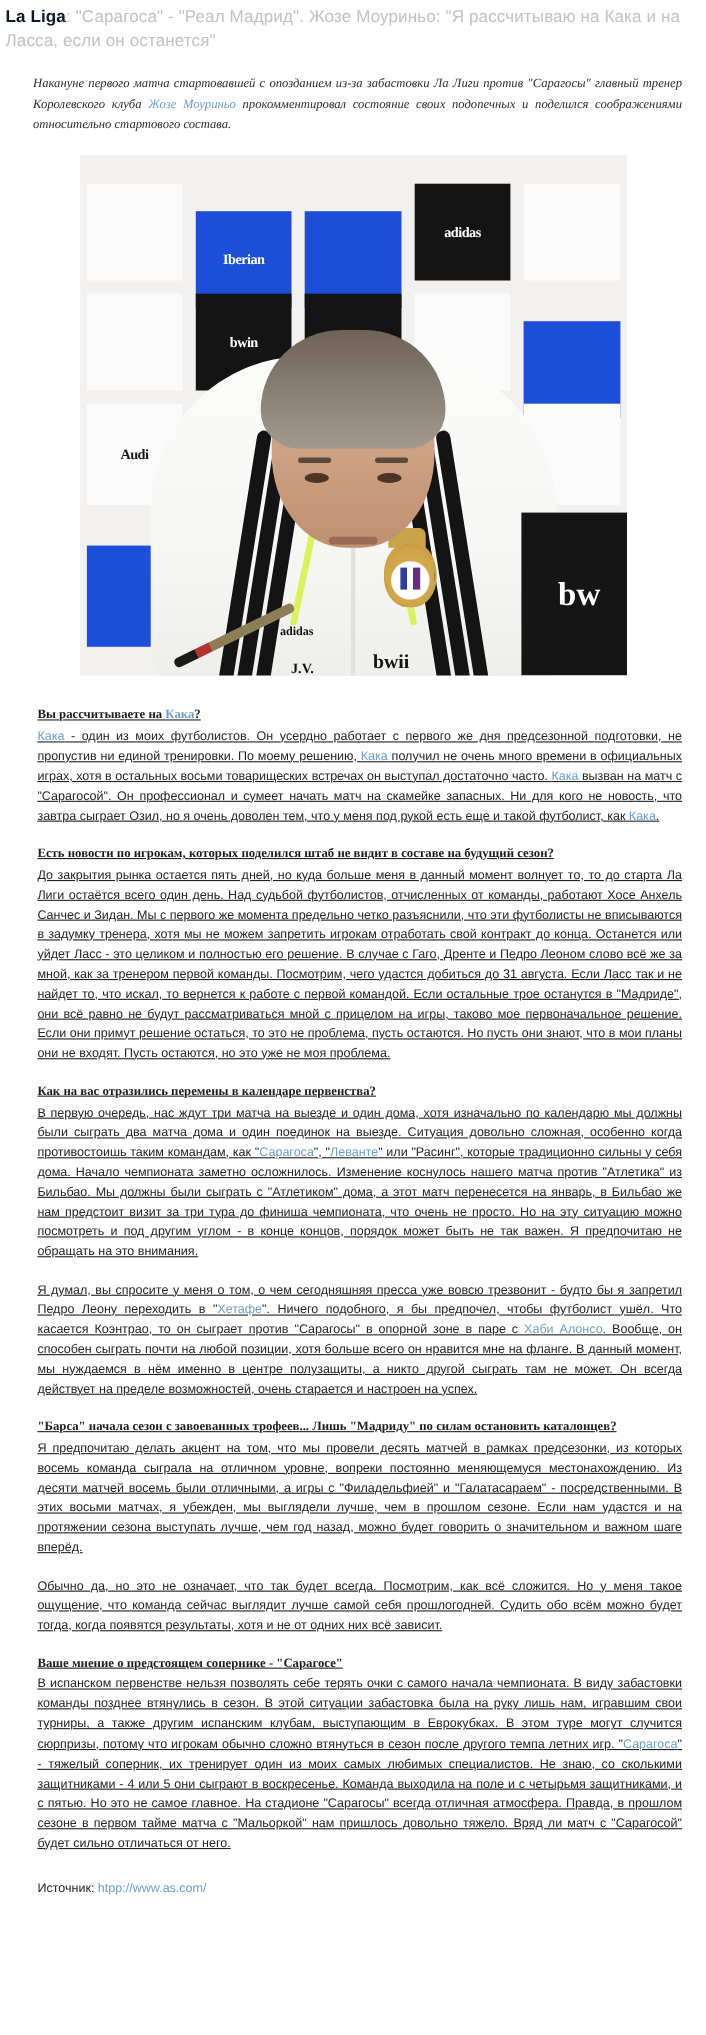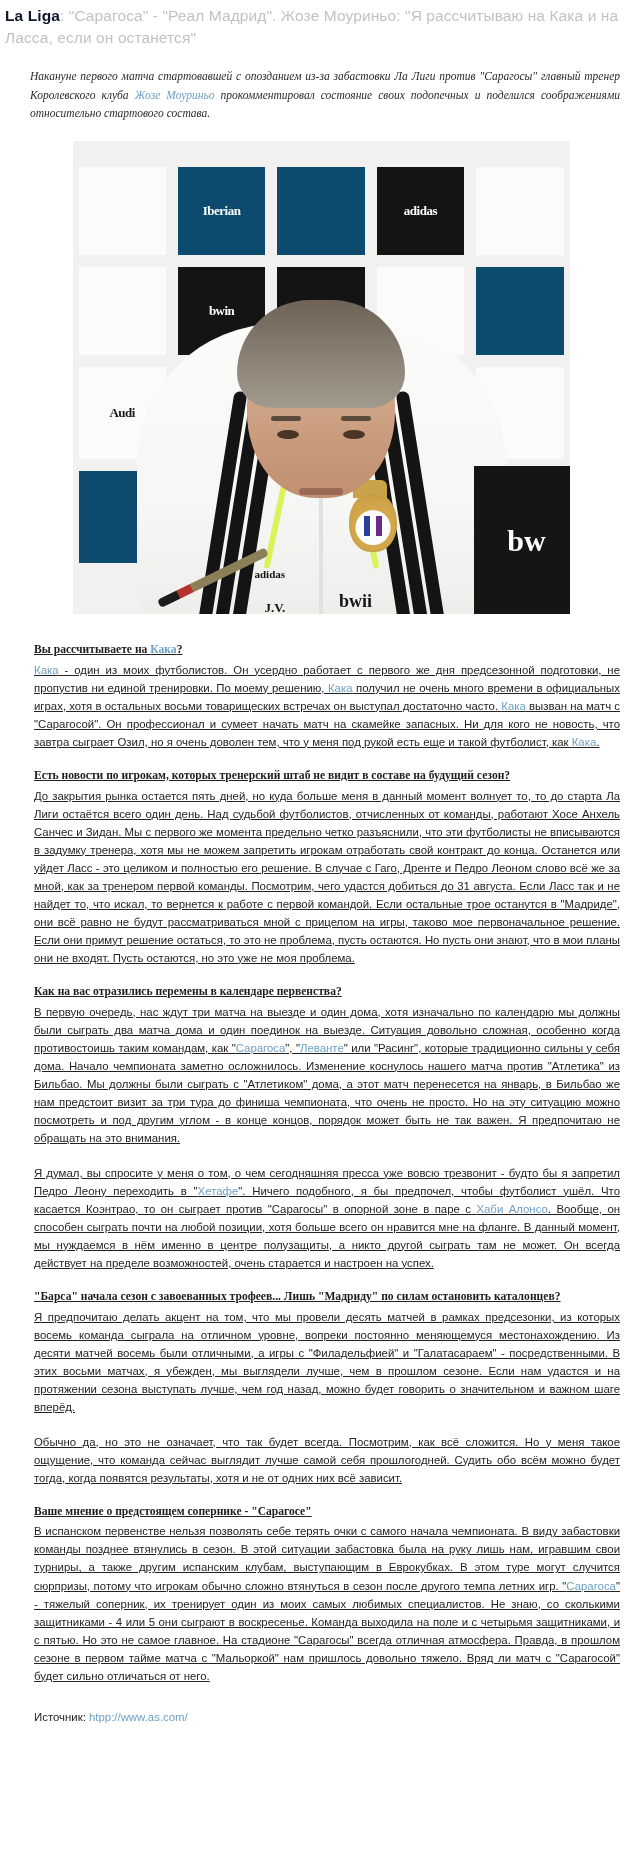--- a/index.html
+++ b/index.html
@@ -63,21 +63,21 @@
     width: 497px;
     height: 473px;
     position: relative;
     overflow: hidden;
     background: #efeeec;
   }
   
   .backdrop { position: absolute; inset: 0; background: #f2f1ef; }
   .bd-row { position: absolute; left: 0; right: 0; display: flex; gap: 12px; padding: 0 6px; }
   .bd-cell { flex: 1 1 0; height: 100%; }
-  .logo-red { background: #0c4a6e; }
+  .logo-red { background: #1d4ed8; margin-top: 25px; }
   .logo-dark { background: #141414; }
   .logo-white { background: #fbfbfb; }
   .logo-label {
     color: #fff; font-weight: bold; font-size: 13px;
     display: flex; align-items: center; justify-content: center; height: 100%;
     font-family: "Liberation Serif", serif; letter-spacing: -0.5px;
   }
   .logo-label.dark-txt { color: #1a1a1a; }
 
   .r1 { top: 26px; height: 88px; }
@@ -302,21 +302,21 @@
     </div>
   </div>
 
   <div class="content">
     <div id="qa-list">
         <div class="qa">
           <div class="q"><span>Вы рассчитываете на </span><span class="q-link">Кака</span><span>?</span></div>
           <div class="a"><span class="ln">Кака</span><span> - один из моих футболистов. Он усердно работает с первого же дня предсезонной подготовки, не пропустив ни единой тренировки. По моему решению, </span><span class="ln">Кака</span><span> получил не очень много времени в официальных играх, хотя в остальных восьми товарищеских встречах он выступал достаточно часто. </span><span class="ln">Кака</span><span> вызван на матч с "Сарагосой". Он профессионал и сумеет начать матч на скамейке запасных. Ни для кого не новость, что завтра сыграет Озил, но я очень доволен тем, что у меня под рукой есть еще и такой футболист, как </span><span class="ln">Кака</span><span>.</span></div>
         </div>
         <div class="qa">
-          <div class="q"><span>Есть новости по игрокам, которых тренерский штаб не видит в составе на будущий сезон?</span></div>
+          <div class="q"><span>Есть новости по игрокам, которых поделился штаб не видит в составе на будущий сезон?</span></div>
           <div class="a"><span>До закрытия рынка остается пять дней, но куда больше меня в данный момент волнует то, то до старта Ла Лиги остаётся всего один день. Над судьбой футболистов, отчисленных от команды, работают Хосе Анхель Санчес и Зидан. Мы с первого же момента предельно четко разъяснили, что эти футболисты не вписываются в задумку тренера, хотя мы не можем запретить игрокам отработать свой контракт до конца. Останется или уйдет Ласс - это целиком и полностью его решение. В случае с Гаго, Дренте и Педро Леоном слово всё же за мной, как за тренером первой команды. Посмотрим, чего удастся добиться до 31 августа. Если Ласс так и не найдет то, что искал, то вернется к работе с первой командой. Если остальные трое останутся в "Мадриде", они всё равно не будут рассматриваться мной с прицелом на игры, таково мое первоначальное  решение. Если они примут решение остаться, то это не проблема, пусть остаются. Но пусть они знают, что в мои планы они не входят. Пусть остаются, но это уже не моя проблема.</span></div>
         </div>
         <div class="qa">
           <div class="q"><span>Как на вас отразились перемены в календаре первенства?</span></div>
           <div class="a"><span>В первую очередь, нас ждут три матча на выезде и один дома, хотя изначально по календарю мы должны были сыграть два матча дома и один поединок на выезде. Ситуация довольно сложная, особенно когда противостоишь таким командам, как "</span><span class="ln">Сарагоса</span><span>", "</span><span class="ln">Леванте</span><span>" или "Расинг", которые традиционно сильны у себя дома. Начало чемпионата заметно осложнилось. Изменение коснулось нашего матча против "Атлетика" из Бильбао. Мы должны были сыграть с "Атлетиком" дома, а этот матч перенесется на январь, в Бильбао же нам предстоит визит за три тура до финиша чемпионата, что очень не просто. Но на эту ситуацию можно посмотреть и под другим углом - в конце концов, порядок может быть не так важен. Я предпочитаю не обращать на это внимания.</span></div>
         </div>
         <div class="qa">
           <div class="a"><span>Я думал, вы спросите у меня о том, о чем сегодняшняя пресса уже вовсю трезвонит - будто бы я запретил Педро Леону переходить в "</span><span class="ln">Хетафе</span><span>". Ничего подобного, я бы предпочел, чтобы футболист ушёл. Что касается Коэнтрао, то он сыграет против "Сарагосы" в опорной зоне в паре с </span><span class="ln">Хаби Алонсо</span><span>. Вообще, он способен сыграть почти на любой позиции, хотя больше всего он нравится мне на фланге. В данный момент, мы нуждаемся в нём именно в центре полузащиты, а никто другой сыграть там не может. Он всегда действует на пределе возможностей, очень старается и настроен на успех.</span></div>
         </div>
         <div class="qa">

